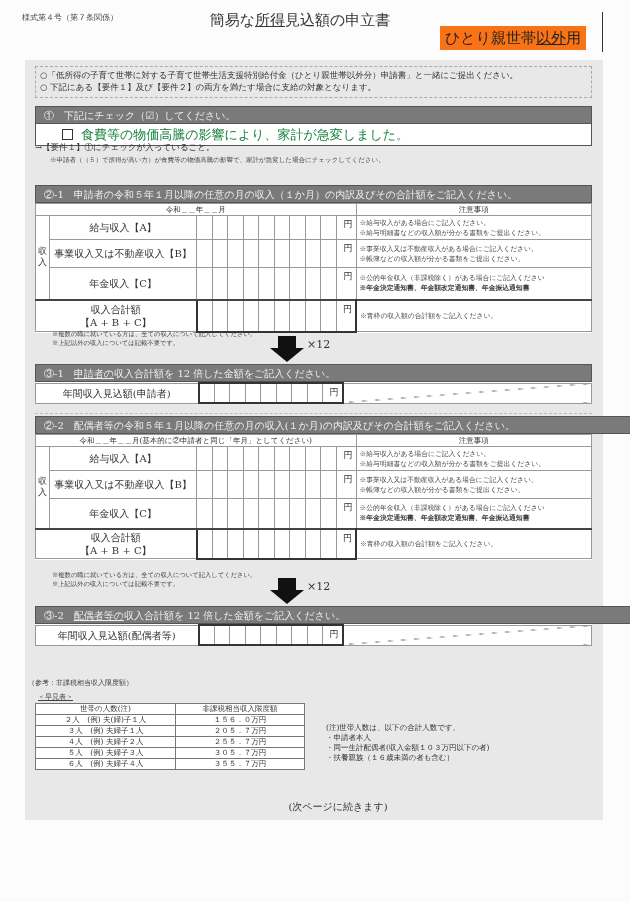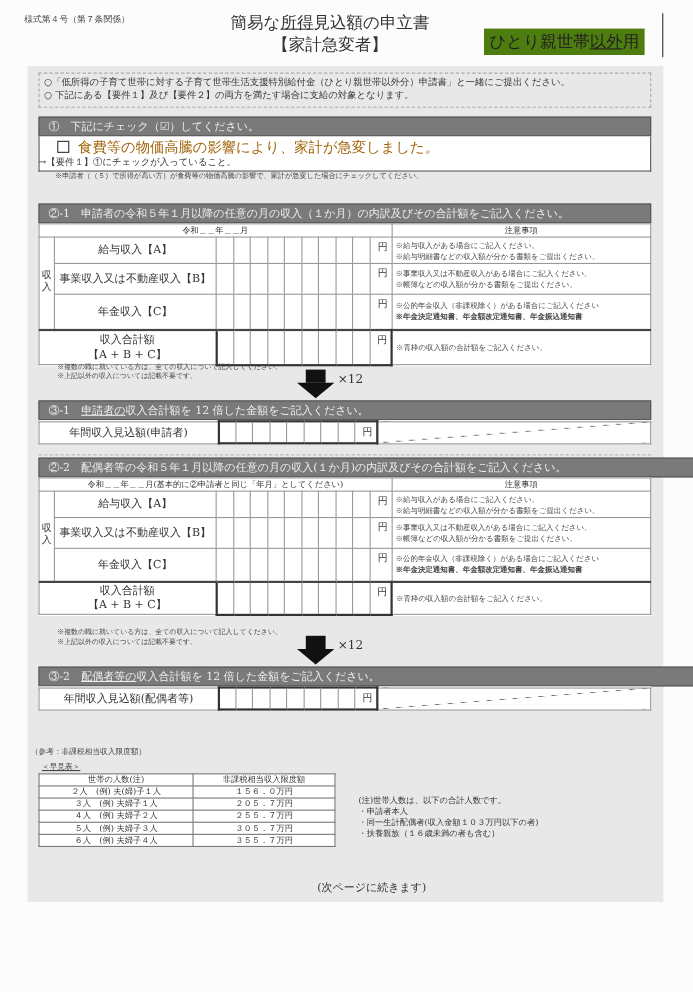--- a/index.html
+++ b/index.html
@@ -1,27 +1,27 @@
 <!DOCTYPE html>
 <html><head>
 <meta charset="utf-8">
 <style>
   * { box-sizing: border-box; margin: 0; padding: 0; }
   body { width: 630px; height: 902px; background: #fcfcfc; font-family: "DejaVu Serif", "Liberation Serif", serif; color: #333; position: relative; overflow: hidden; }
   .abs { position: absolute; }
   .form-id { left: 22px; top: 12px; font-size: 8px; color: #444; }
   .title { left: 180px; top: 10px; width: 240px; text-align: center; font-size: 15px; line-height: 20px; color: #333; }
   .title u { text-decoration: underline; }
-  .badge { left: 440px; top: 26px; width: 146px; height: 24px; background: #4d7c0f; font-size: 15px; text-align: center; line-height: 24px; color: #222; }
+  .badge { left: 440px; top: 26px; width: 146px; height: 24px; background: #f97316; font-size: 15px; text-align: center; line-height: 24px; color: #222; }
   .vline { left: 602px; top: 12px; width: 1px; height: 40px; background: #333; }
   .page { left: 25px; top: 60px; width: 578px; height: 760px; background: #e8e8e8; }
   .notice { left: 35px; top: 66px; width: 557px; height: 32px; border: 1px dashed #aaa; font-size: 8.5px; line-height: 12px; padding: 2px 4px; color: #333; }
   .sec-head { background: #7a7a7a; color: #eee; font-size: 10px; height: 18px; line-height: 18px; padding-left: 8px; border: 1px solid #555; }
   .check-box { left: 35px; top: 106px; width: 557px; }
-  .check-body { background: #fff; border: 1px solid #555; border-top: none; height: 32px; line-height: 22px; font-size: 13px; padding-left: 16px; color: #a16207; }
+  .check-body { background: #fff; border: 1px solid #555; border-top: none; height: 22px; line-height: 22px; font-size: 13px; padding-left: 26px; color: #15803d; }
   .req1 { left: 35px; top: 142px; font-size: 8.5px; color: #333; }
   .req1-note { left: 50px; top: 156px; font-size: 6.5px; color: #444; }
   table { border-collapse: collapse; background: #fff; }
   td, th { border: 1px solid #999; font-weight: normal; }
   .income-tbl { width: 557px; font-size: 10px; }
   .income-tbl .hdr td { font-size: 7.5px; height: 12px; text-align: center; }
   .income-tbl .label { text-align: center; font-size: 10px; line-height: 13px; }
   .income-tbl .cell { width: 15.5px; }
   .income-tbl .yen { width: 20px; text-align: right; vertical-align: top; font-size: 9px; padding-right: 3px; padding-top: 2px; }
   .income-tbl .note { font-size: 6.8px; line-height: 10px; padding-left: 3px; text-align: left; color: #444; }
@@ -41,21 +41,20 @@
   .ref-tbl td { height: 11px; text-align: center; border-color: #777; margin-left: 28px; }
   .ref-note { left: 326px; top: 723px; font-size: 7.5px; line-height: 10px; color: #333; }
   .cont { left: 25px; top: 800px; width: 578px; text-align: center; font-size: 10px; color: #333; padding-left: 48px; }
 </style>
 </head>
 <body>
 
 <div class="abs form-id">様式第４号（第７条関係）</div>
 <div class="abs title">
   <div><span>簡易な</span><u>所得</u><span>見込額の申立書</span></div>
-  <div>【家計急変者】</div>
 </div>
 <div class="abs badge"><span>ひとり親世帯</span><u>以外</u><span>用</span></div>
 <div class="abs vline"></div>
 
 <div class="abs page"></div>
 
 <div class="abs notice">
   <div>○「低所得の子育て世帯に対する子育て世帯生活支援特別給付金（ひとり親世帯以外分）申請書」と一緒にご提出ください。</div>
   <div>○ 下記にある【要件１】及び【要件２】の両方を満たす場合に支給の対象となります。</div>
 </div>

